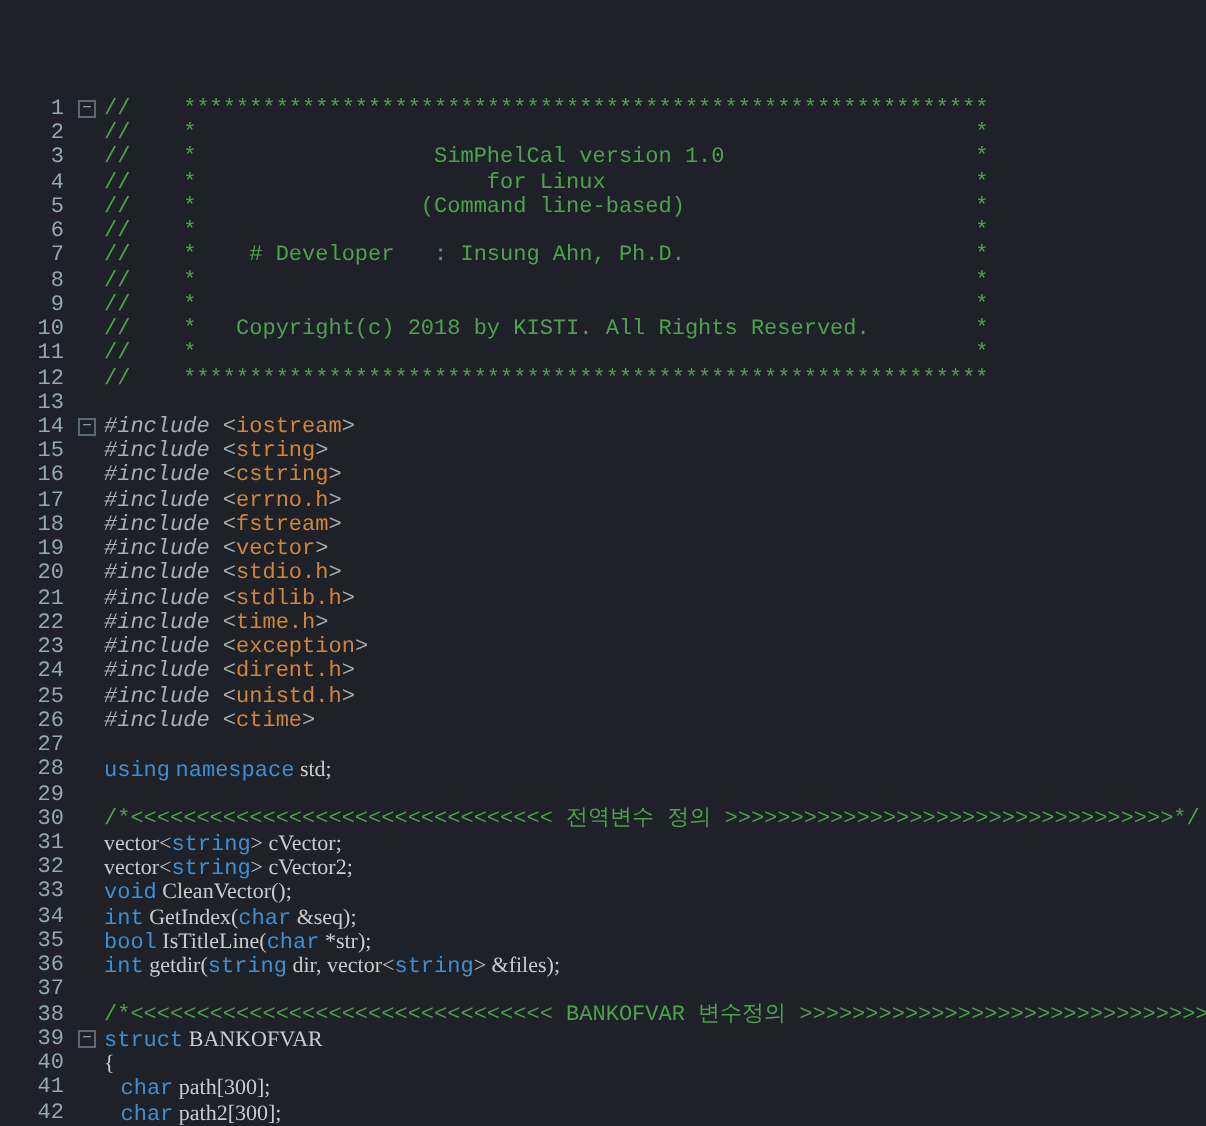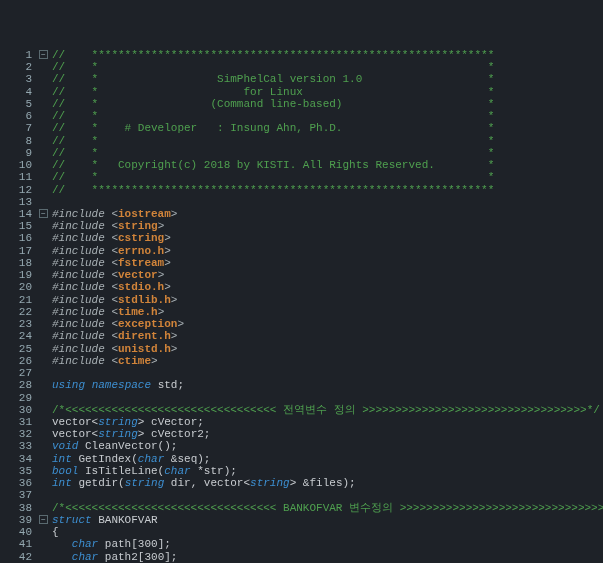--- a/index.html
+++ b/index.html
@@ -37,23 +37,23 @@
     background: #1e2228;
     color: #94a8b0;
     font-size: 8px;
     line-height: 7px;
     text-align: center;
   }
   .code { flex: 1; }
   .code .line { height: 12.24px; }
   .c-comment { color: #4fa04f; }
   .c-pp      { color: #a8b0b4; font-style: italic; }
-  .c-quote   { color: #d1843a; font-weight: bold; }
-  .c-kw      { color: #3d8fd1; font-style: italic; }
-  .c-text    { color: #c8ccd0; }
+  .c-quote   { color: #d1843a; }
+  .c-kw      { color: #3d8fd1; }
+  .c-text    { color: #c8ccd0; font-family: Liberation Serif, serif; }
 </style>
 </head>
 <body>
 
 
 
 <div class="editor">
   <div class="gutter" id="gutter"><div>1</div><div>2</div><div>3</div><div>4</div><div>5</div><div>6</div><div>7</div><div>8</div><div>9</div><div>10</div><div>11</div><div>12</div><div>13</div><div>14</div><div>15</div><div>16</div><div>17</div><div>18</div><div>19</div><div>20</div><div>21</div><div>22</div><div>23</div><div>24</div><div>25</div><div>26</div><div>27</div><div>28</div><div>29</div><div>30</div><div>31</div><div>32</div><div>33</div><div>34</div><div>35</div><div>36</div><div>37</div><div>38</div><div>39</div><div>40</div><div>41</div><div>42</div><div>43</div></div>
   <div class="fold-col" id="foldcol"><div class="fold-mark" style="top: 1px;">−</div><div class="fold-mark" style="top: 160.12px;">−</div><div class="fold-mark" style="top: 466.12px;">−</div></div>
   <div class="code" id="code"><div class="line"><span class="c-comment">//    *************************************************************</span></div><div class="line"><span class="c-comment">//    *                                                           *</span></div><div class="line"><span class="c-comment">//    *                  SimPhelCal version 1.0                   *</span></div><div class="line"><span class="c-comment">//    *                      for Linux                            *</span></div><div class="line"><span class="c-comment">//    *                 (Command line-based)                      *</span></div><div class="line"><span class="c-comment">//    *                                                           *</span></div><div class="line"><span class="c-comment">//    *    # Developer   : Insung Ahn, Ph.D.                      *</span></div><div class="line"><span class="c-comment">//    *                                                           *</span></div><div class="line"><span class="c-comment">//    *                                                           *</span></div><div class="line"><span class="c-comment">//    *   Copyright(c) 2018 by KISTI. All Rights Reserved.        *</span></div><div class="line"><span class="c-comment">//    *                                                           *</span></div><div class="line"><span class="c-comment">//    *************************************************************</span></div><div class="line"><span class="c-text"></span></div><div class="line"><span class="c-pp">#include &lt;</span><span class="c-quote">iostream</span><span class="c-pp">&gt;</span></div><div class="line"><span class="c-pp">#include &lt;</span><span class="c-quote">string</span><span class="c-pp">&gt;</span></div><div class="line"><span class="c-pp">#include &lt;</span><span class="c-quote">cstring</span><span class="c-pp">&gt;</span></div><div class="line"><span class="c-pp">#include &lt;</span><span class="c-quote">errno.h</span><span class="c-pp">&gt;</span></div><div class="line"><span class="c-pp">#include &lt;</span><span class="c-quote">fstream</span><span class="c-pp">&gt;</span></div><div class="line"><span class="c-pp">#include &lt;</span><span class="c-quote">vector</span><span class="c-pp">&gt;</span></div><div class="line"><span class="c-pp">#include &lt;</span><span class="c-quote">stdio.h</span><span class="c-pp">&gt;</span></div><div class="line"><span class="c-pp">#include &lt;</span><span class="c-quote">stdlib.h</span><span class="c-pp">&gt;</span></div><div class="line"><span class="c-pp">#include &lt;</span><span class="c-quote">time.h</span><span class="c-pp">&gt;</span></div><div class="line"><span class="c-pp">#include &lt;</span><span class="c-quote">exception</span><span class="c-pp">&gt;</span></div><div class="line"><span class="c-pp">#include &lt;</span><span class="c-quote">dirent.h</span><span class="c-pp">&gt;</span></div><div class="line"><span class="c-pp">#include &lt;</span><span class="c-quote">unistd.h</span><span class="c-pp">&gt;</span></div><div class="line"><span class="c-pp">#include &lt;</span><span class="c-quote">ctime</span><span class="c-pp">&gt;</span></div><div class="line"><span class="c-text"></span></div><div class="line"><span class="c-kw">using</span><span class="c-text"> </span><span class="c-kw">namespace</span><span class="c-text"> std;</span></div><div class="line"><span class="c-text"></span></div><div class="line"><span class="c-comment">/*&lt;&lt;&lt;&lt;&lt;&lt;&lt;&lt;&lt;&lt;&lt;&lt;&lt;&lt;&lt;&lt;&lt;&lt;&lt;&lt;&lt;&lt;&lt;&lt;&lt;&lt;&lt;&lt;&lt;&lt;&lt;&lt; 전역변수 정의 &gt;&gt;&gt;&gt;&gt;&gt;&gt;&gt;&gt;&gt;&gt;&gt;&gt;&gt;&gt;&gt;&gt;&gt;&gt;&gt;&gt;&gt;&gt;&gt;&gt;&gt;&gt;&gt;&gt;&gt;&gt;&gt;&gt;&gt;*/</span></div><div class="line"><span class="c-text">vector&lt;</span><span class="c-kw">string</span><span class="c-text">&gt; cVector;</span></div><div class="line"><span class="c-text">vector&lt;</span><span class="c-kw">string</span><span class="c-text">&gt; cVector2;</span></div><div class="line"><span class="c-kw">void</span><span class="c-text"> CleanVector();</span></div><div class="line"><span class="c-kw">int</span><span class="c-text"> GetIndex(</span><span class="c-kw">char</span><span class="c-text"> &amp;seq);</span></div><div class="line"><span class="c-kw">bool</span><span class="c-text"> IsTitleLine(</span><span class="c-kw">char</span><span class="c-text"> *str);</span></div><div class="line"><span class="c-kw">int</span><span class="c-text"> getdir(</span><span class="c-kw">string</span><span class="c-text"> dir, vector&lt;</span><span class="c-kw">string</span><span class="c-text">&gt; &amp;files);</span></div><div class="line"><span class="c-text"></span></div><div class="line"><span class="c-comment">/*&lt;&lt;&lt;&lt;&lt;&lt;&lt;&lt;&lt;&lt;&lt;&lt;&lt;&lt;&lt;&lt;&lt;&lt;&lt;&lt;&lt;&lt;&lt;&lt;&lt;&lt;&lt;&lt;&lt;&lt;&lt;&lt; BANKOFVAR 변수정의 &gt;&gt;&gt;&gt;&gt;&gt;&gt;&gt;&gt;&gt;&gt;&gt;&gt;&gt;&gt;&gt;&gt;&gt;&gt;&gt;&gt;&gt;&gt;&gt;&gt;&gt;&gt;&gt;&gt;&gt;&gt;&gt;&gt;&gt;*/</span></div><div class="line"><span class="c-kw">struct</span><span class="c-text"> BANKOFVAR</span></div><div class="line"><span class="c-text">{</span></div><div class="line"><span class="c-text">   </span><span class="c-kw">char</span><span class="c-text"> path[300];</span></div><div class="line"><span class="c-text">   </span><span class="c-kw">char</span><span class="c-text"> path2[300];</span></div><div class="line"><span class="c-text">   </span><span class="c-kw">char</span><span class="c-text"> fileOutEach[300];</span></div></div>

